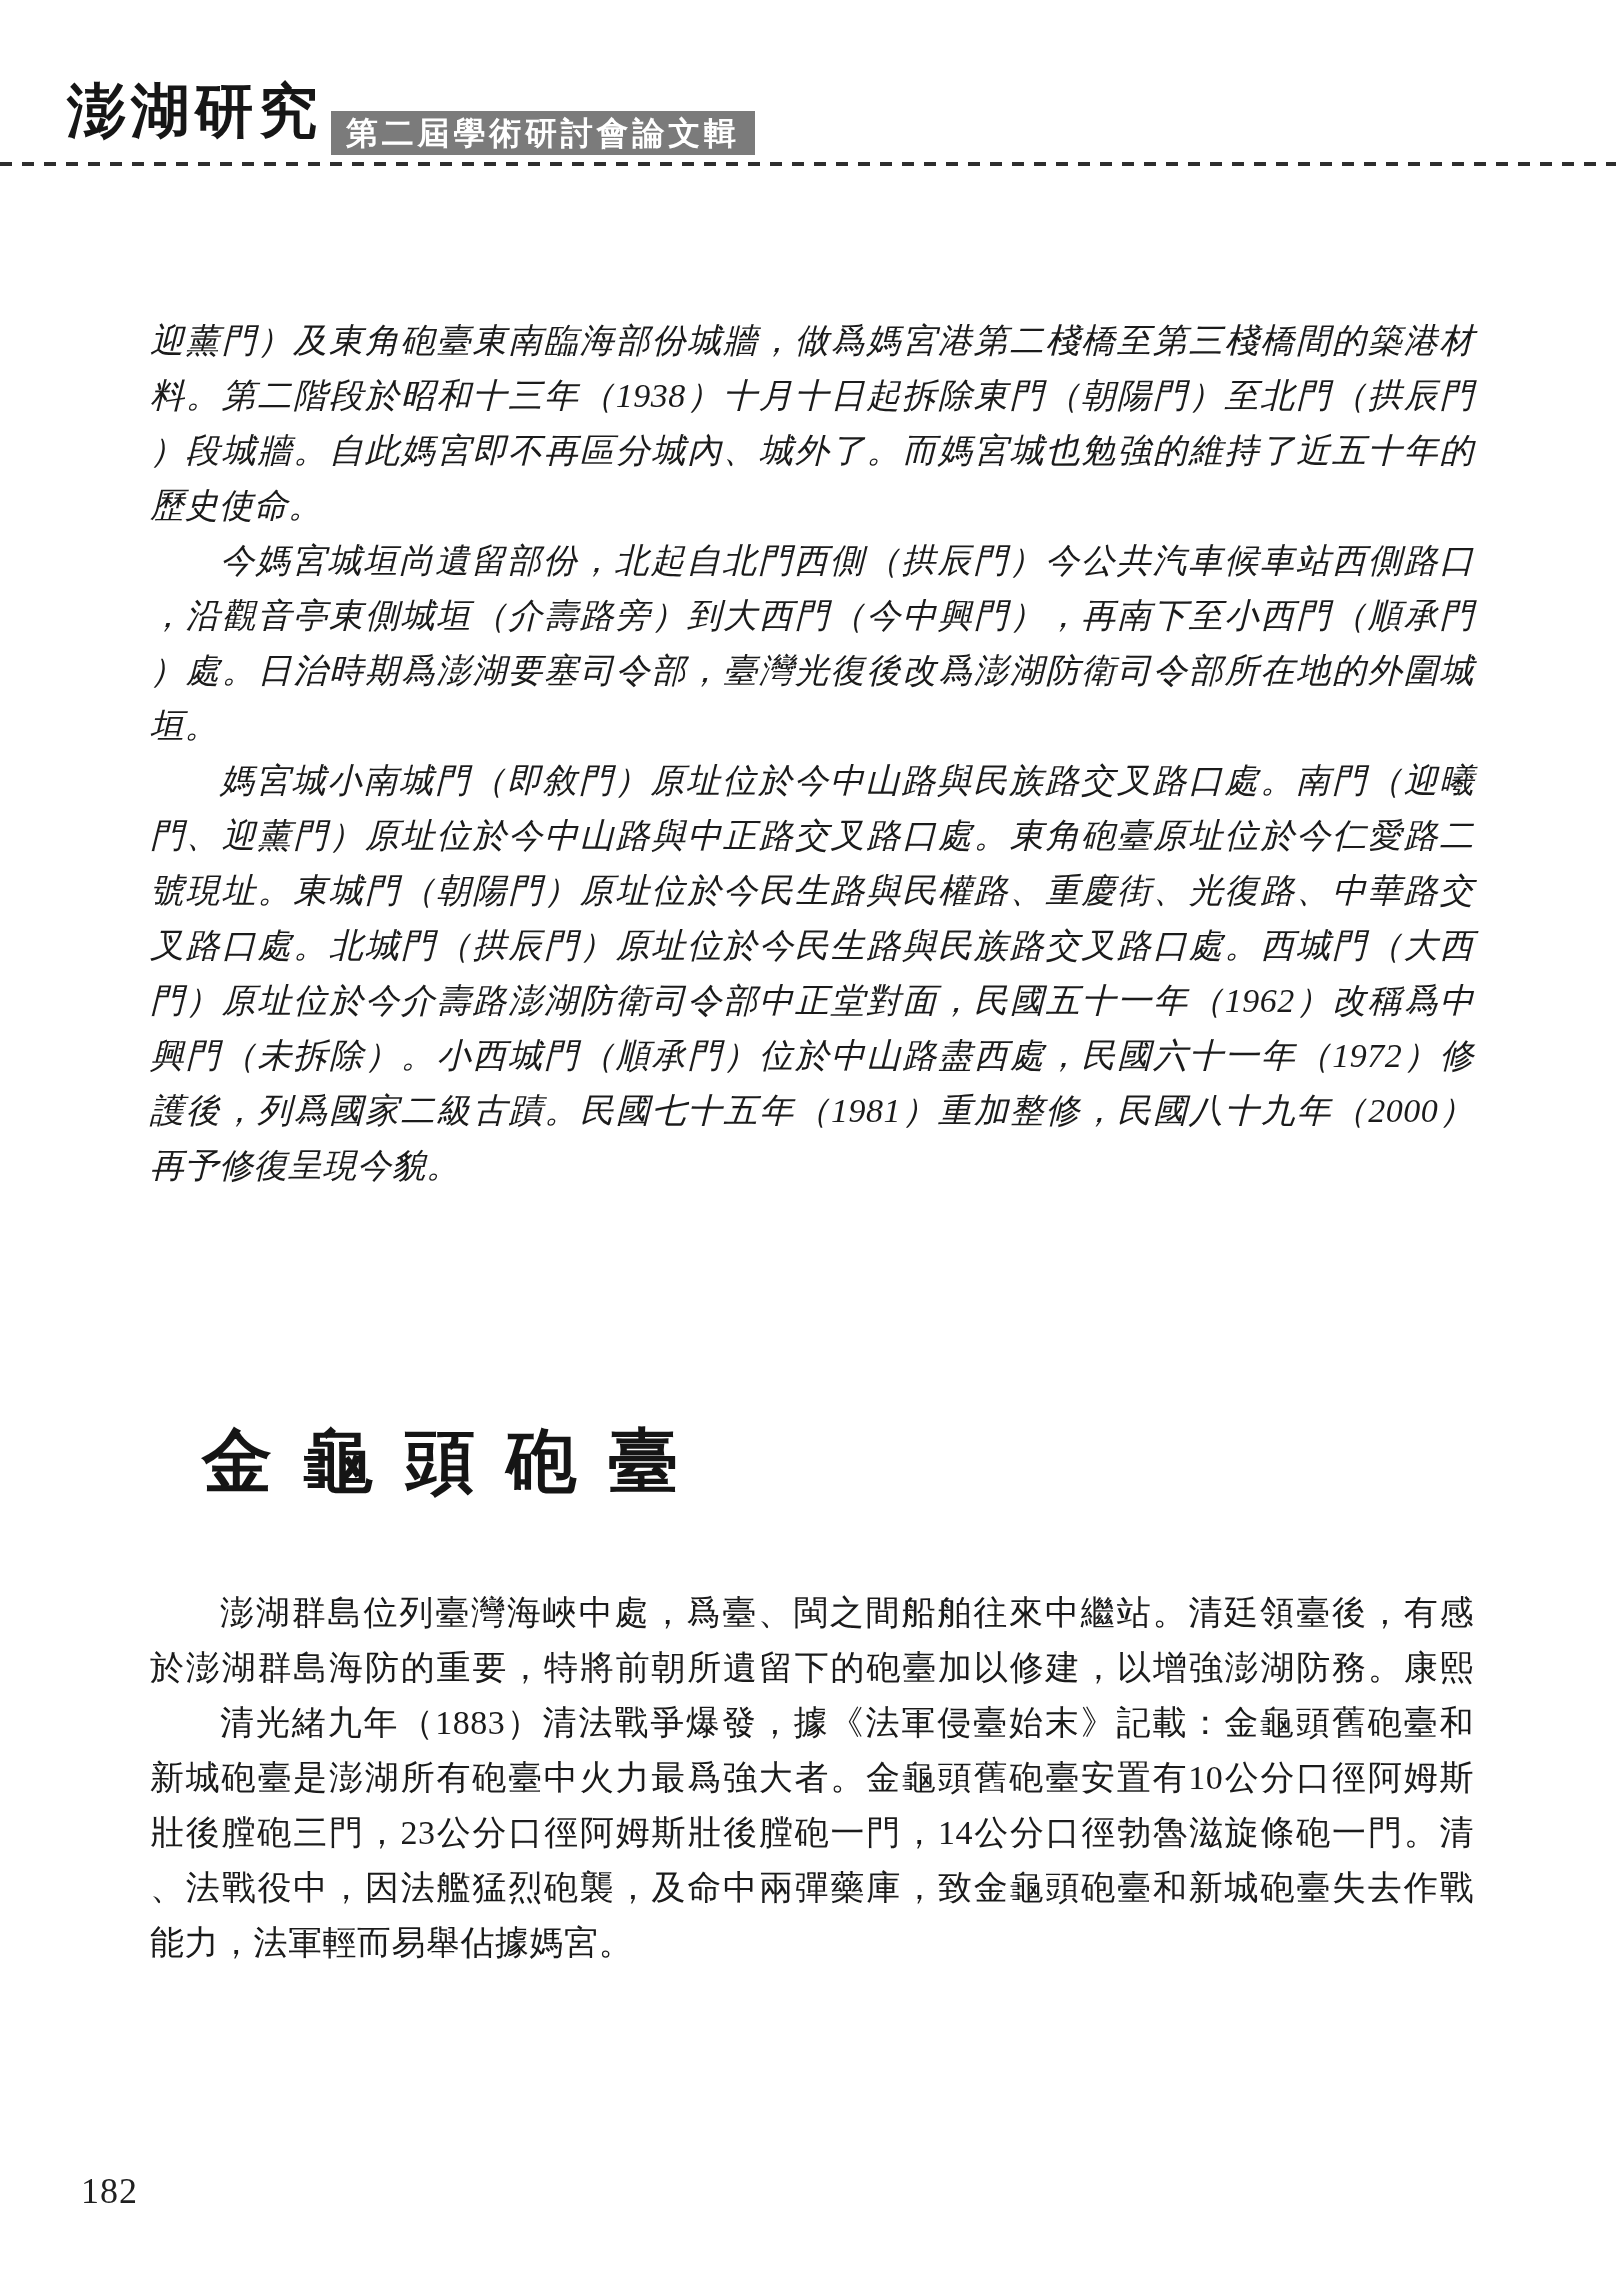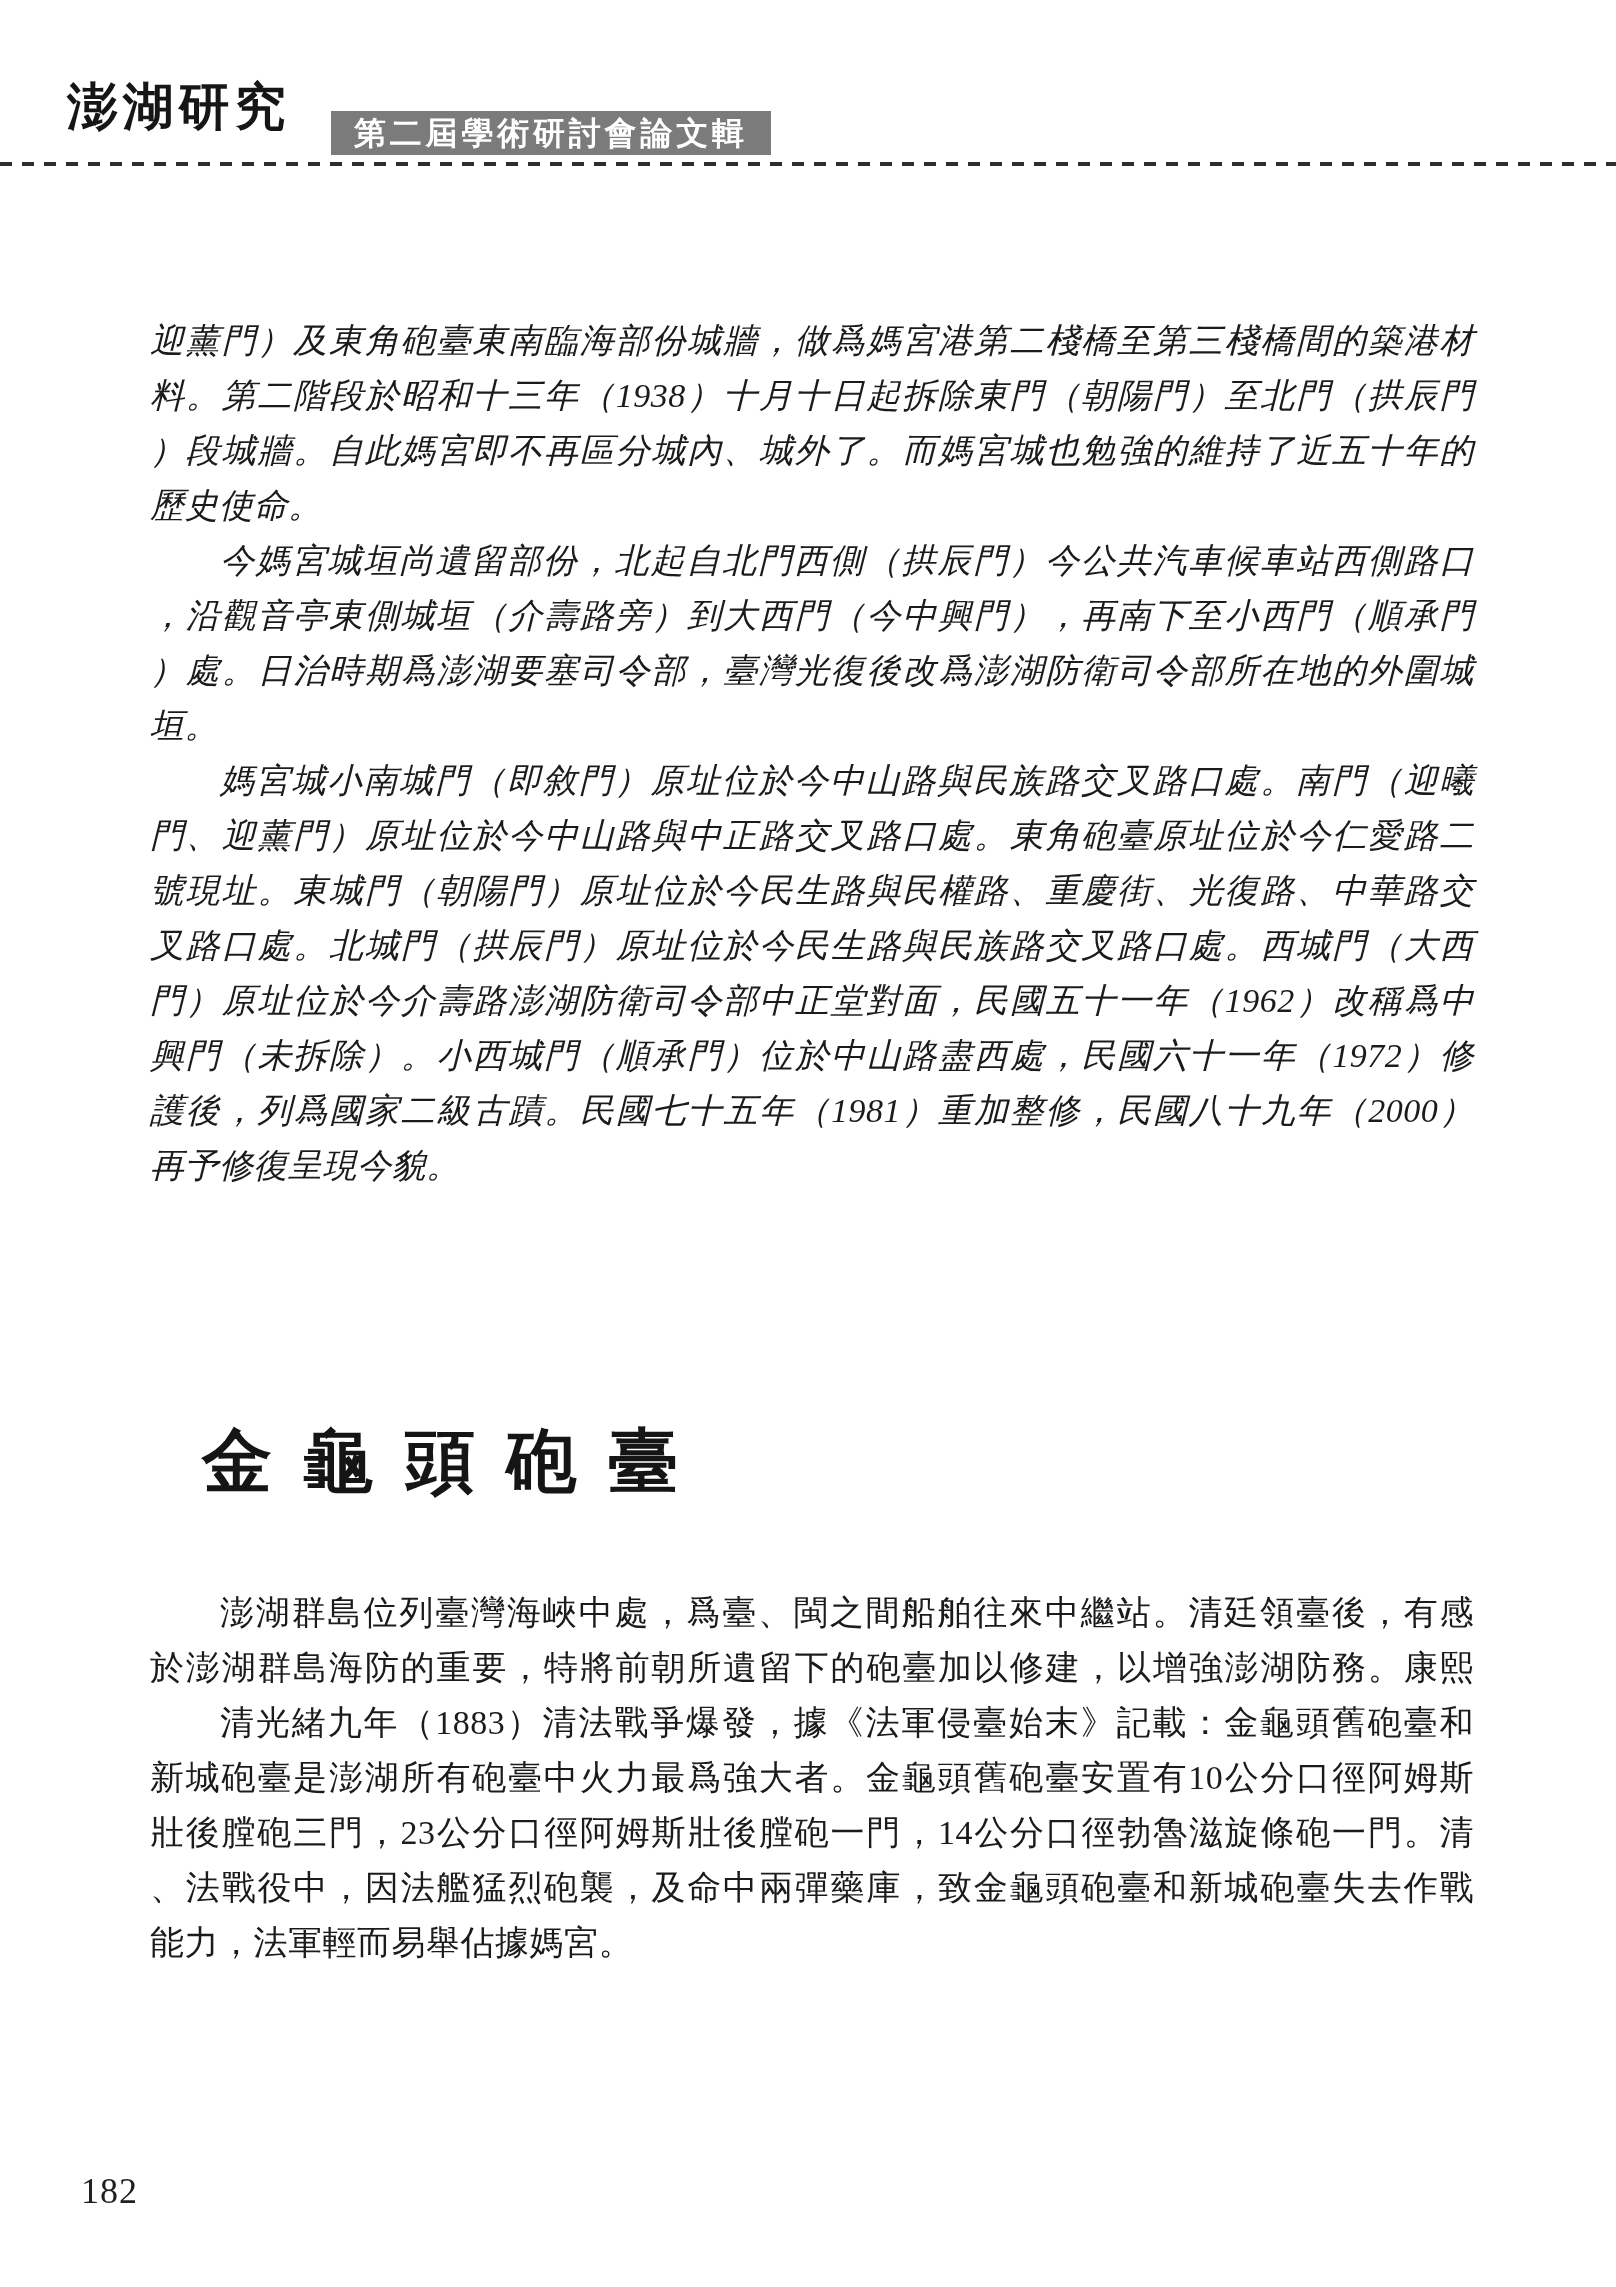--- a/index.html
+++ b/index.html
@@ -14,34 +14,34 @@
     background: #ffffff;
     overflow: hidden;
     font-family: "Liberation Serif", "DejaVu Serif", serif;
     color: #1b1b1b;
   }
   
   .htitle {
     position: absolute;
     left: 67px;
     top: 82px;
-    font-size: 51px;
+    font-size: 59px;
     font-weight: bold;
     letter-spacing: 4.8px;
     color: #161616;
     line-height: 1;
     white-space: nowrap;
   }
   .hbadge {
     position: absolute;
     left: 331px;
     top: 111px;
     height: 44px;
     line-height: 44px;
-    padding: 0 23px;
+    padding: 0 15px;
     background: #7b7b7b;
     color: #ffffff;
     font-family: "Liberation Sans", "DejaVu Sans", sans-serif;
     font-weight: bold;
     font-size: 32px;
     letter-spacing: 3.8px;
     white-space: nowrap;
   }
   .dash {
     position: absolute;

